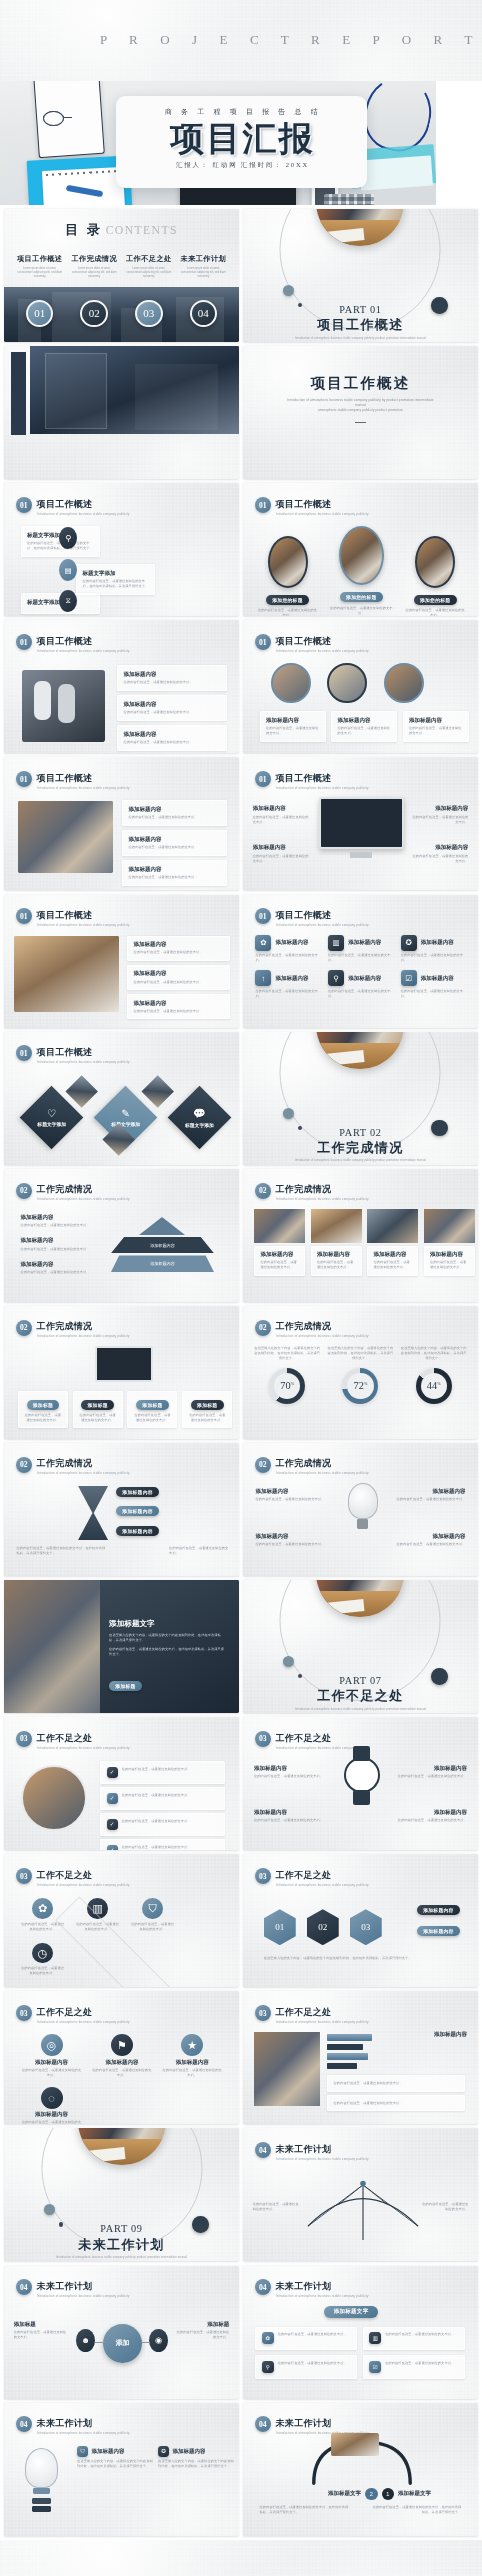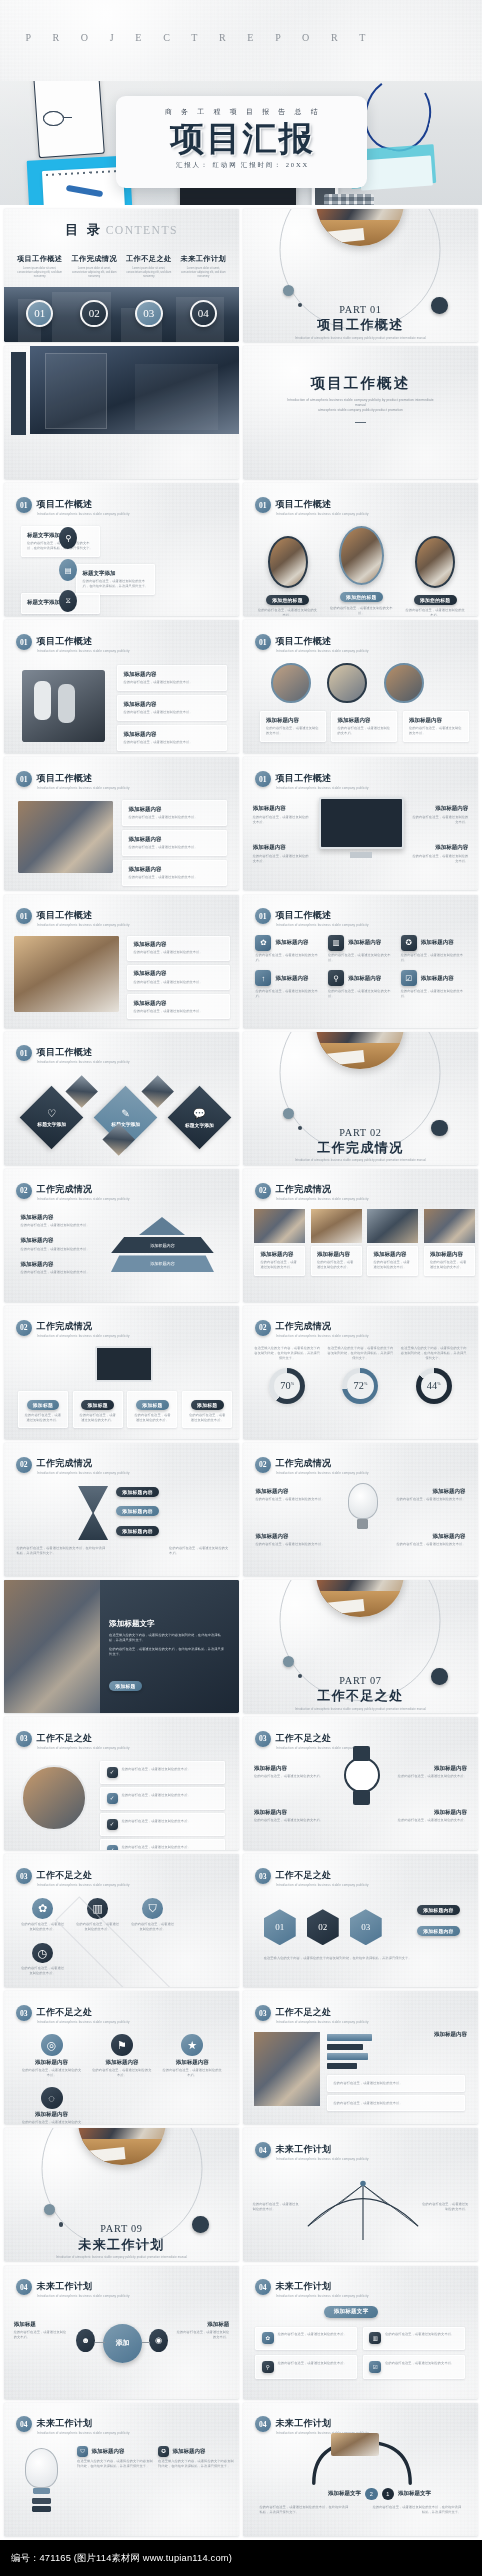--- a/index.html
+++ b/index.html
@@ -19,28 +19,28 @@
       radial-gradient(circle at 22% 18%, rgba(255,255,255,.95), rgba(255,255,255,0) 55%),
       radial-gradient(circle at 78% 82%, rgba(255,255,255,.7), rgba(255,255,255,0) 55%),
       repeating-linear-gradient(0deg, rgba(0,0,0,.012) 0 0.7px, rgba(255,255,255,.012) 0.7px 1.4px),
       repeating-linear-gradient(90deg, rgba(0,0,0,.012) 0 0.7px, rgba(255,255,255,.012) 0.7px 1.4px),
       linear-gradient(160deg,#f4f5f6 0%, #e7e9eb 48%, #eff0f1 100%);
   }
 
   
   .banner{ position:relative; width:482px; height:81px; overflow:hidden; }
   .banner .word{
-    position:absolute; left:16px; right:0; top:32px; text-align:left;
+    position:absolute; left:0; right:0; top:32px; text-align:right;
     font-family:"Liberation Serif","DejaVu Serif",serif;
-    font-size:10px; letter-spacing:9.6px; color:#8d939a; font-weight:400;
+    font-size:13px; letter-spacing:9.6px; color:#8d939a; font-weight:400;
     text-indent:9.6px;
   }
 
   
-  .cover{ position:relative; width:482px; height:124px; overflow:hidden; }
+  .cover{ position:relative; width:436px; height:124px; overflow:hidden; }
   .cover-photo{
     position:absolute; inset:0;
     background:
       linear-gradient(115deg, rgba(255,255,255,.25), rgba(255,255,255,0) 60%),
       linear-gradient(180deg,#e9ebec 0%, #dfe2e4 40%, #d7dbde 100%);
   }
   
   .prop{ position:absolute; }
   .clipboard{ left:36px; top:-8.3px; width:66px; height:83px; background:#fdfdfd; border:1.4px solid #29394b;
      border-radius:2.8px; transform:rotate(-4deg); box-shadow:0 2.1px 4.8px rgba(0,0,0,.18); }
@@ -1150,18 +1150,15 @@
         <div class="lorem" style="position:absolute;right:16.5px;top:102px;width:90px;text-align:right">您的内容打在这里，或者通过复制您的文本后，在此框中选择粘贴，并选择只保留文字。</div>
       </div>
     </div>
 
   </div>
 
   <div class="banner paper" style="height:83px">
     <div class="word">P R O J E C T    R E P O R T</div>
   </div>
 
-  <div class="credit">
-    <span>编号：471165 (图片114素材网 www.tupian114.com)</span>
-  </div>
 
 </div>
 
 
 </body></html>

